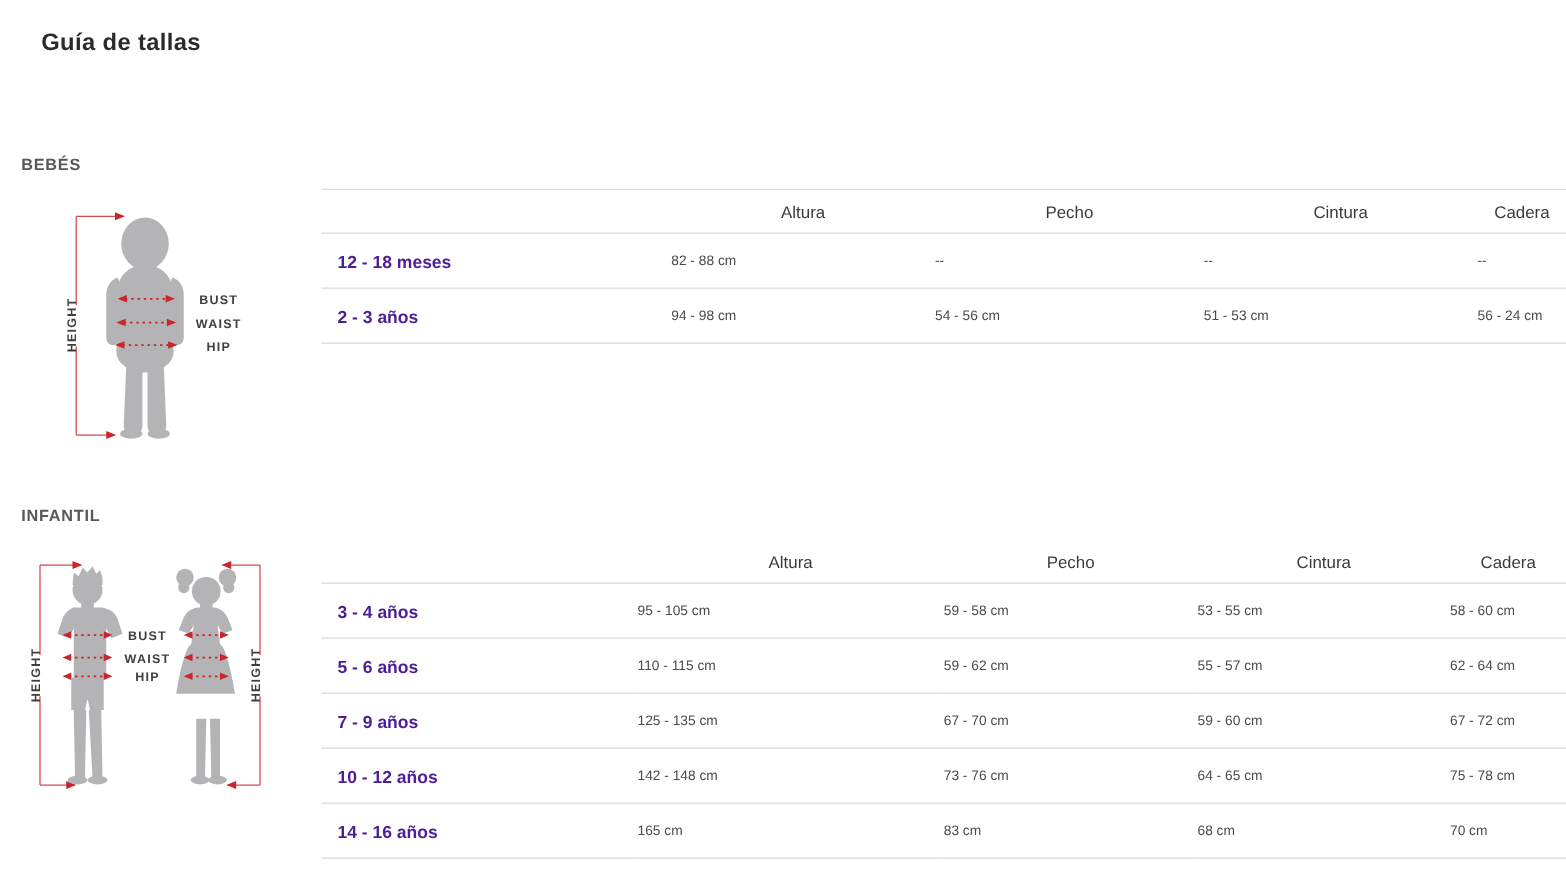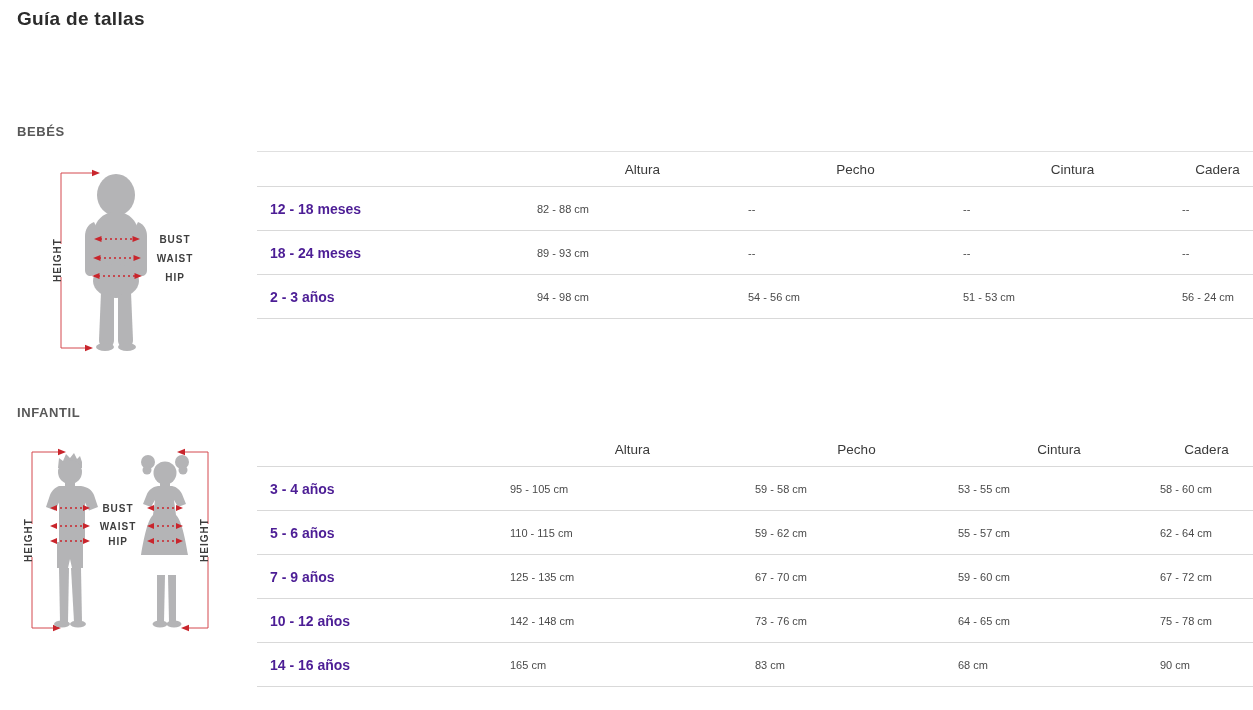--- a/index.html
+++ b/index.html
@@ -1,18 +1,18 @@
 <!DOCTYPE html>
 <html><head>
 <meta charset="utf-8">
 <style>
   html,body{margin:0;padding:0;background:#fff;}
   .page{position:relative;width:1253px;height:710px;background:#fff;overflow:hidden;
         font-family:"Liberation Sans",sans-serif;}
-  .title{position:absolute;left:17px;top:8px;margin:0;font-size:19px;font-weight:700;
+  .title{position:absolute;left:17px;top:8px;margin:16px;font-size:19px;font-weight:700;
          color:#2b2b2b;letter-spacing:.3px;}
   .section-label{position:absolute;font-size:13px;color:#585858;letter-spacing:.6px;font-weight:bold;}
   .label-bebes{left:17px;top:124px;}
   .label-infantil{left:17px;top:405px;}
   .fig{position:absolute;}
   .fig-bebes{left:30px;top:160px;}
   .fig-infantil{left:18px;top:442px;}
   .fig-label{font-size:10px;font-weight:700;fill:#3e3e3e;letter-spacing:1px;
              font-family:"Liberation Sans",sans-serif;}
   .sil{fill:#b4b4b6;}
@@ -102,27 +102,20 @@
     </thead>
     <tbody>
       <tr>
         <td class="rlabel">12 - 18 meses</td>
         <td>82 - 88 cm</td>
         <td>--</td>
         <td>--</td>
         <td>--</td>
       </tr>
       <tr>
-        <td class="rlabel">18 - 24 meses</td>
-        <td>89 - 93 cm</td>
-        <td>--</td>
-        <td>--</td>
-        <td>--</td>
-      </tr>
-      <tr>
         <td class="rlabel">2 - 3 años</td>
         <td>94 - 98 cm</td>
         <td>54 - 56 cm</td>
         <td>51 - 53 cm</td>
         <td>56 - 24 cm</td>
       </tr>
     </tbody>
   </table>
 
   <div class="section-label label-infantil">INFANTIL</div>
@@ -256,18 +249,18 @@
         <td>142 - 148 cm</td>
         <td>73 - 76 cm</td>
         <td>64 - 65 cm</td>
         <td>75 - 78 cm</td>
       </tr>
       <tr>
         <td class="rlabel">14 - 16 años</td>
         <td>165 cm</td>
         <td>83 cm</td>
         <td>68 cm</td>
-        <td>90 cm</td>
+        <td>70 cm</td>
       </tr>
     </tbody>
   </table>
 
 </div>
 
 </body></html>

